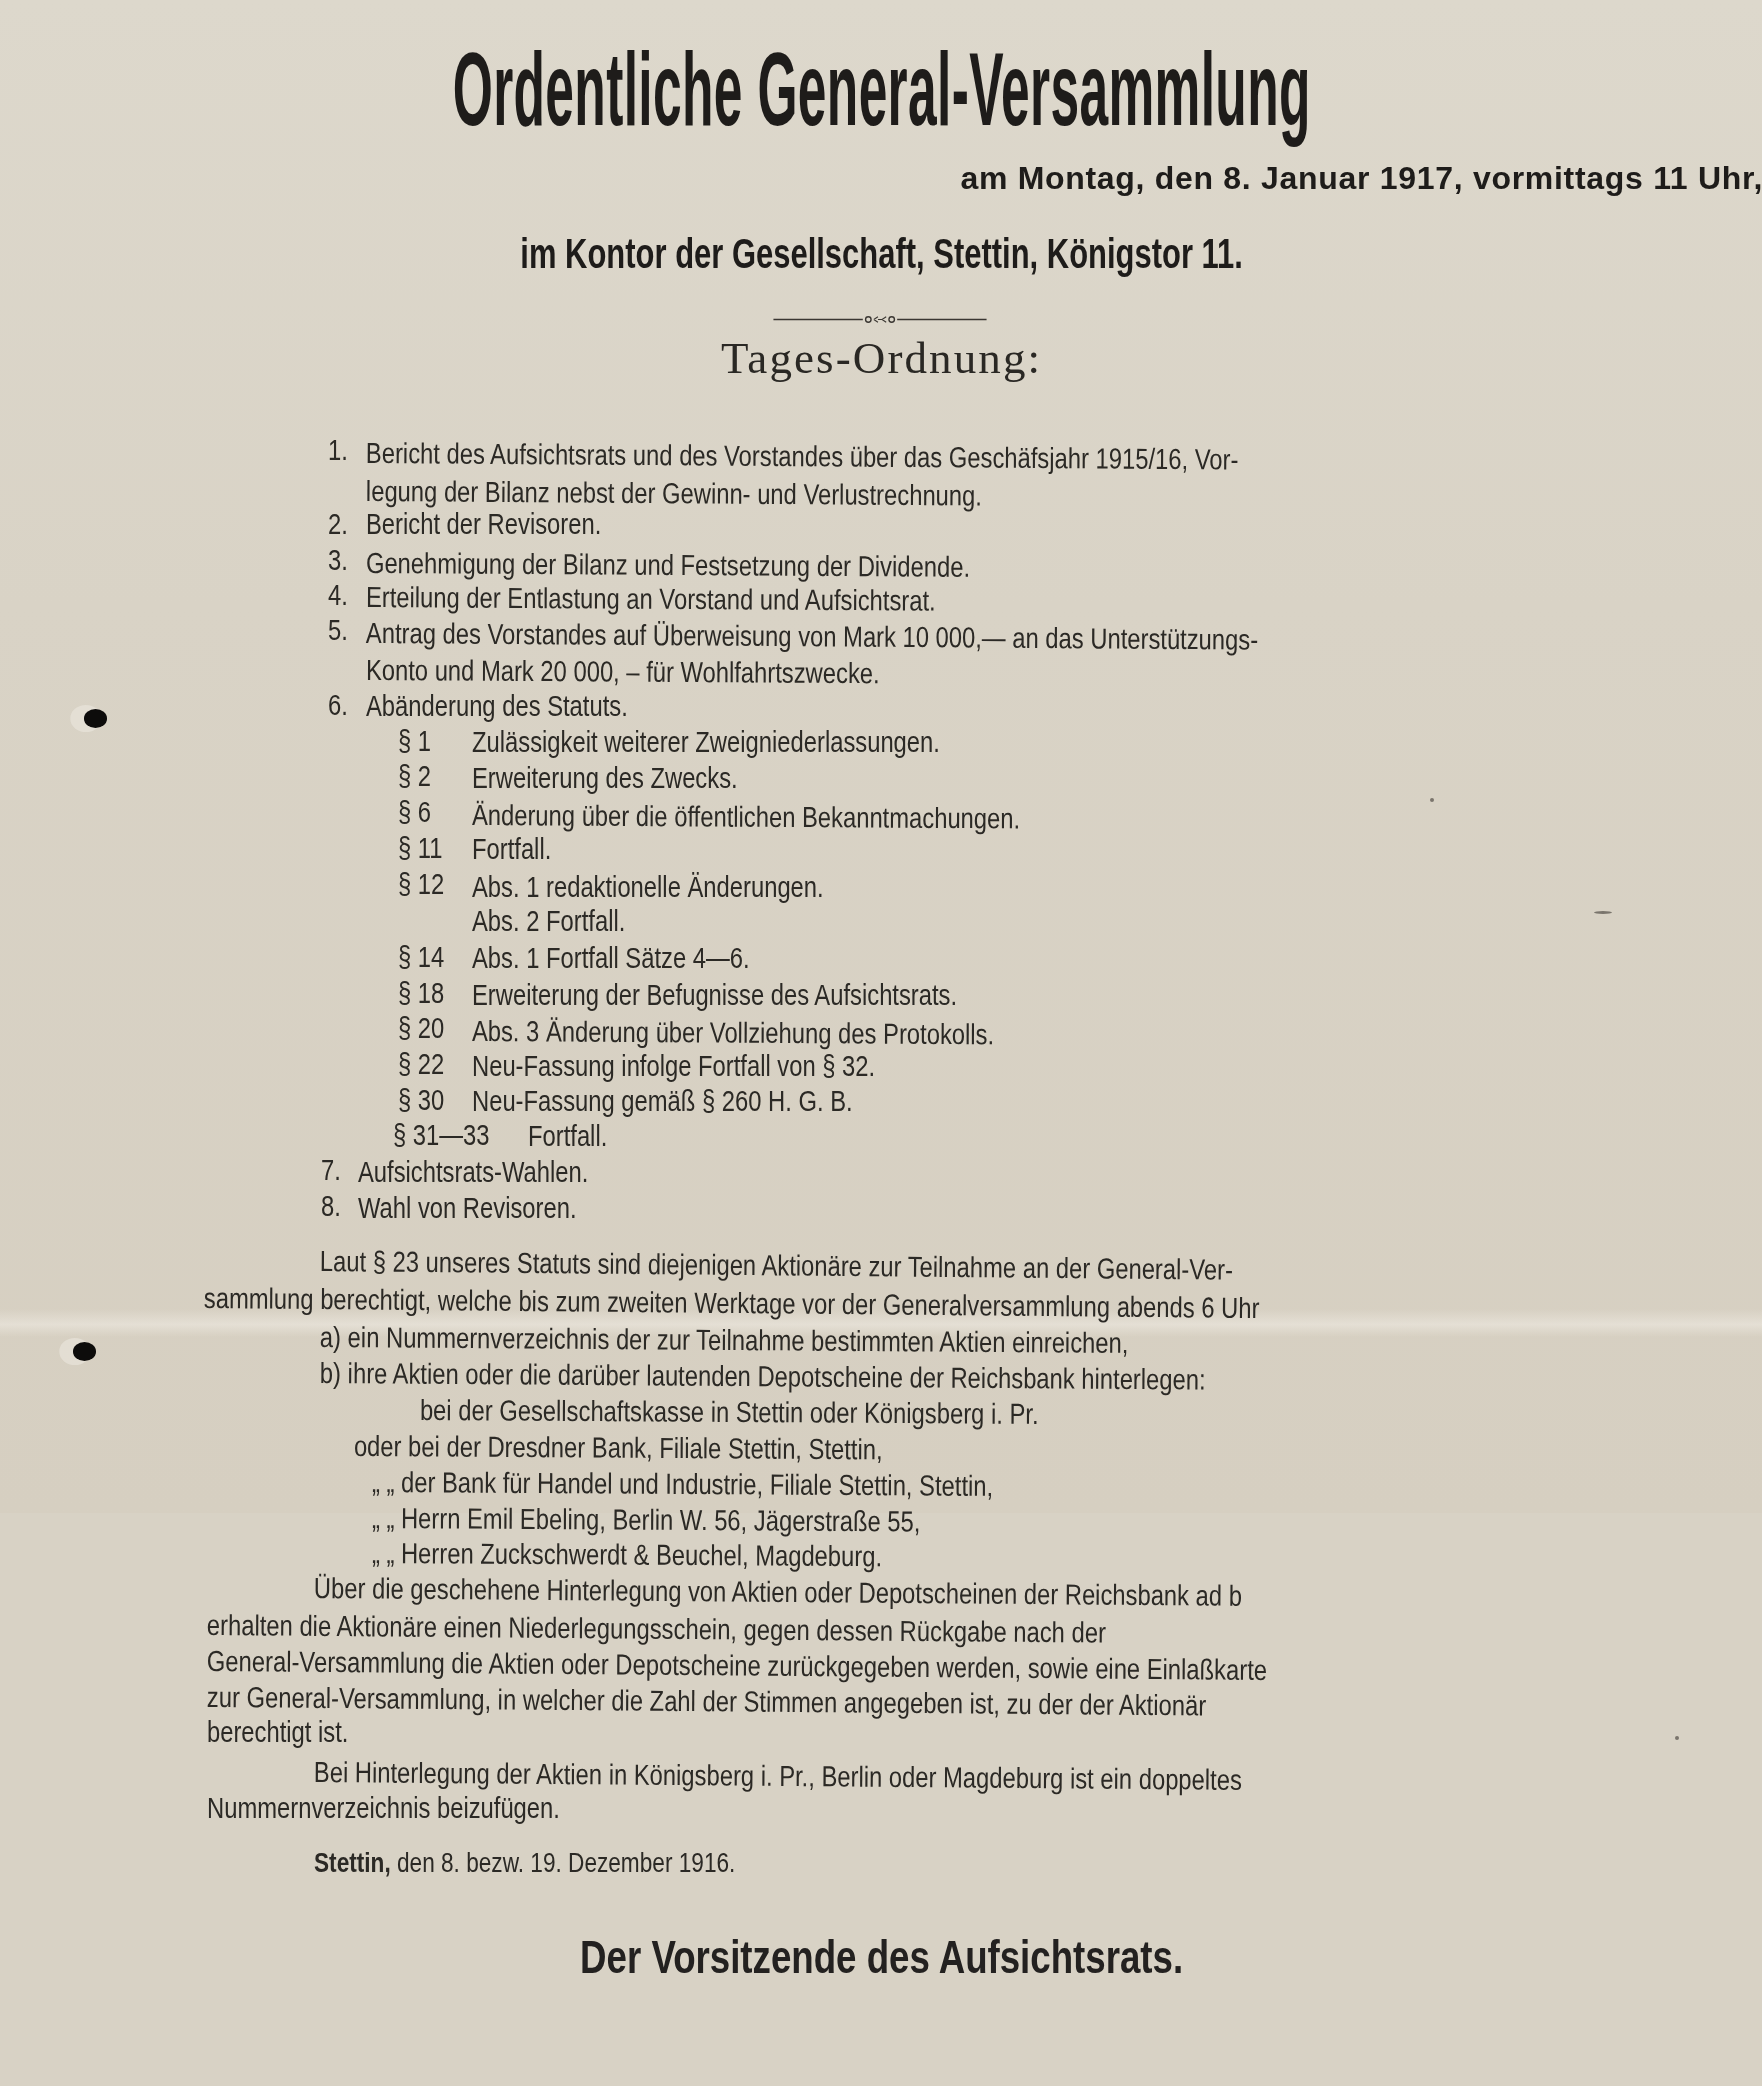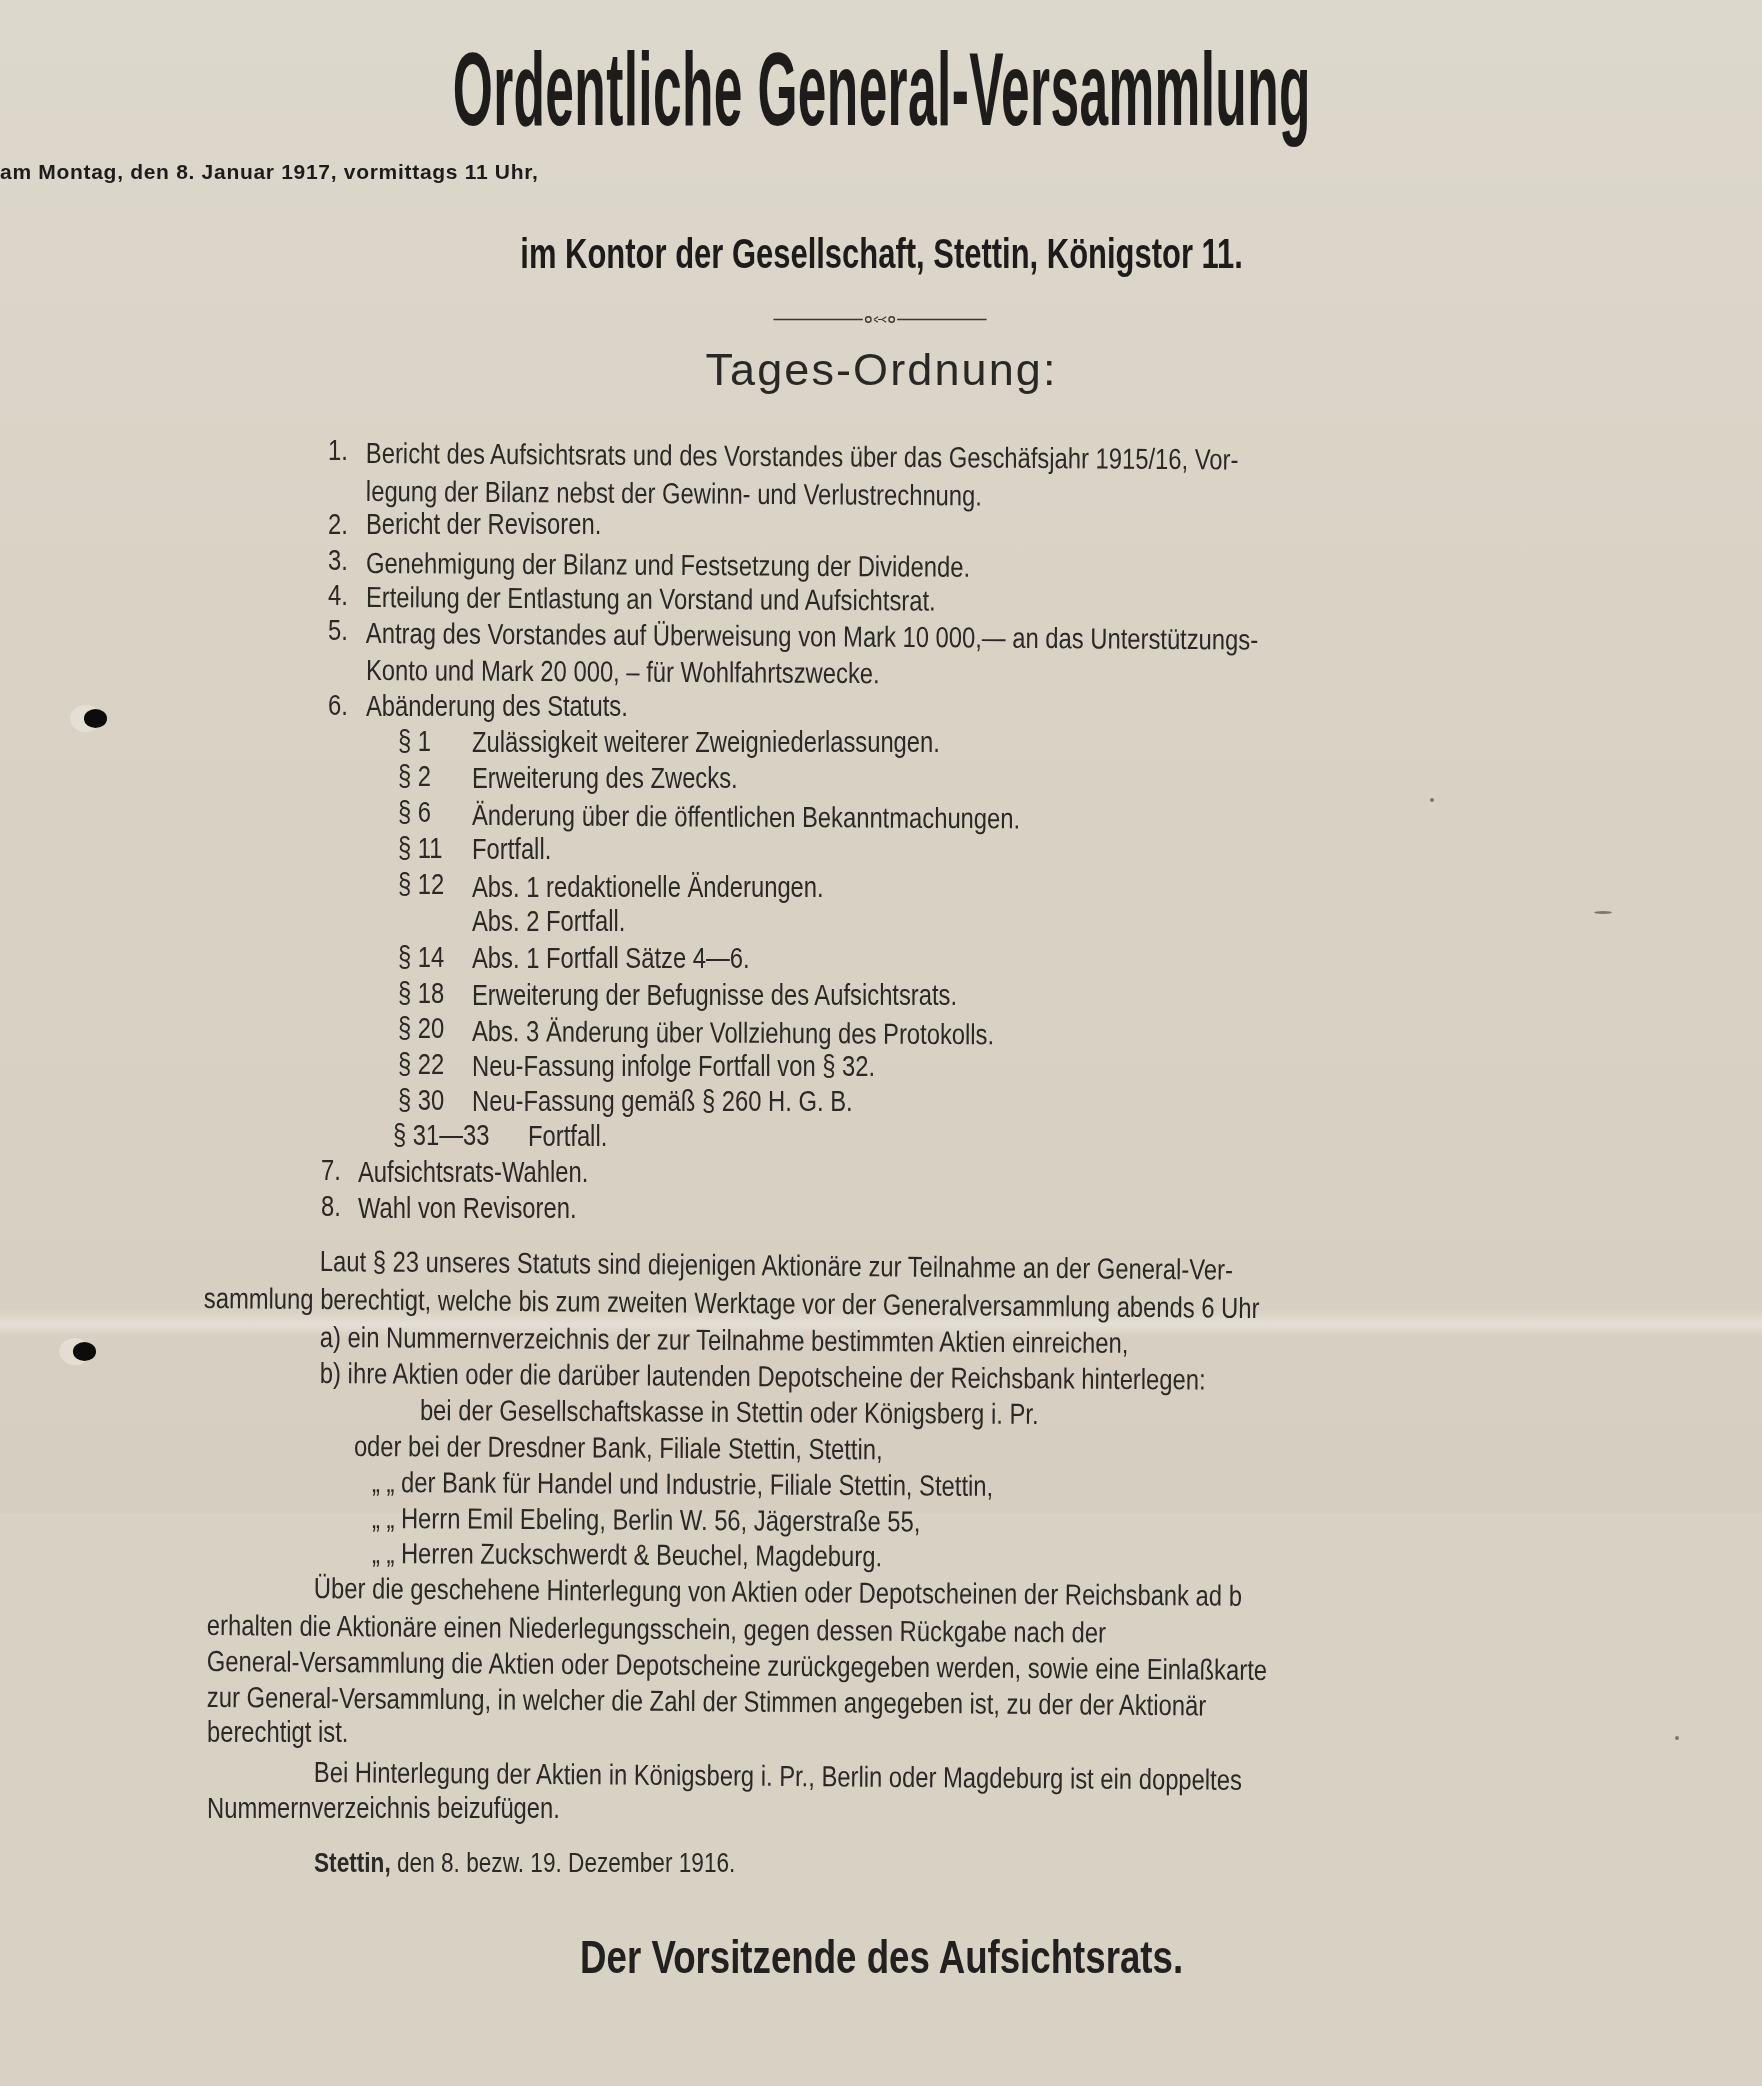--- a/index.html
+++ b/index.html
@@ -42,24 +42,24 @@
       font-size: 103px;
       letter-spacing: 0.7px;
       transform: scaleX(0.5);
       transform-origin: 882px 0;
       color: #1e1c1a;
       line-height: 124px;
     }
     .subtitle {
       position: absolute;
       top: 160px; left: 0; width: 1763px;
-      text-align: left;
-      font-family: "Liberation Sans", sans-serif;
-      font-weight: bold;
-      font-size: 21px;
+      text-align: right;
+      font-family: "Liberation Sans", sans-serif;
+      font-weight: bold;
+      font-size: 32px;
       color: #1e1c1a;
       letter-spacing: 0.7px;
     }
     .location {
       position: absolute;
       top: 229px; left: 0; width: 1763px;
       text-align: center;
       font-family: "Liberation Sans", sans-serif;
       font-weight: bold;
       font-size: 43px;
@@ -67,23 +67,23 @@
       transform-origin: 882px 0;
       color: #1e1c1a;
     }
     .ornament {
       position: absolute;
       top: 314px; left: 773px;
       width: 214px; height: 11px;
     }
     .agenda-heading {
       position: absolute;
-      top: 344px; left: 0; width: 1763px;
-      text-align: center;
-      font-family: Liberation Sans, sans-serif;
+      top: 332px; left: 0; width: 1763px;
+      text-align: center;
+      font-family: Liberation Serif, serif;
       font-size: 45px;
       letter-spacing: 2.1px;
       color: #2a2824;
     }
     .body-text {
       font-family: "Liberation Sans", sans-serif;
       font-size: 29px;
       color: #2b2925;
       white-space: nowrap;
       position: absolute;

